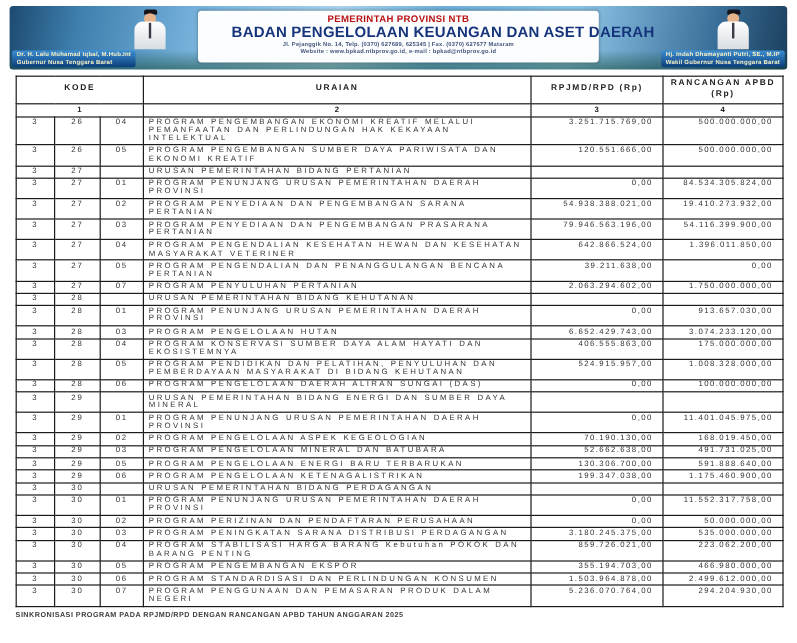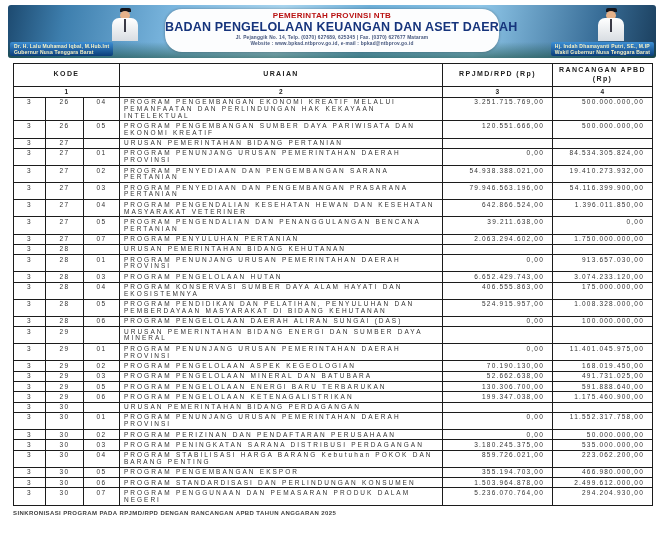--- a/index.html
+++ b/index.html
@@ -13,26 +13,26 @@
     position:absolute;top:5px;left:8px;width:648px;height:53px;
     border-radius:3px;overflow:hidden;
     background:linear-gradient(100deg,#1d4a70 0%,#3e7fae 9%,#7db8e0 26%,#a9d5ef 42%,#6fb1da 55%,#8ec6e8 72%,#3a6f99 90%,#1b3f5e 100%);
   }
   .banner::after{
     content:'';position:absolute;left:0;right:0;bottom:0;height:16px;
     background:linear-gradient(to top,rgba(23,74,54,.55),rgba(23,74,54,0));
   }
   .center-box{
     position:absolute;left:50%;top:4px;transform:translateX(-50%);
-    width:334px;height:43px;background:#fcfdfe;border-radius:17px;
+    width:334px;height:43px;background:#fcfdfe;border-radius:3px;
     text-align:center;box-sizing:border-box;padding-top:3px;z-index:3;
     box-shadow:0 0 3px rgba(0,0,0,.35);
   }
   .gov-line1{color:var(--title-red,#b91111);font-weight:bold;font-size:8px;letter-spacing:.3px;line-height:1.1;}
-  .gov-line2{color:var(--title-navy,#16347c);font-weight:bold;font-size:12.5px;letter-spacing:.2px;line-height:1.02;white-space:nowrap;}
+  .gov-line2{color:var(--title-navy,#16347c);font-weight:bold;font-size:12.5px;letter-spacing:.2px;line-height:1.02;white-space:nowrap;padding-left:28px;}
   .gov-line3{color:#44557c;font-size:4.8px;font-weight:bold;letter-spacing:.2px;line-height:1.3;margin-top:1px;}
   .gov-line4{color:#44557c;font-size:4.8px;font-weight:bold;letter-spacing:.2px;line-height:1.2;}
   .badge{
     position:absolute;bottom:2px;z-index:4;
     background:linear-gradient(180deg,#3d8fd4,#0b3e7a);
     color:#f6f1c6;font-size:5px;font-weight:bold;line-height:1.25;
     padding:1px 4px;border-radius:2px;letter-spacing:.2px;
   }
   .badge.left{left:2px;text-align:left;}
   .badge.right{right:2px;text-align:left;}

